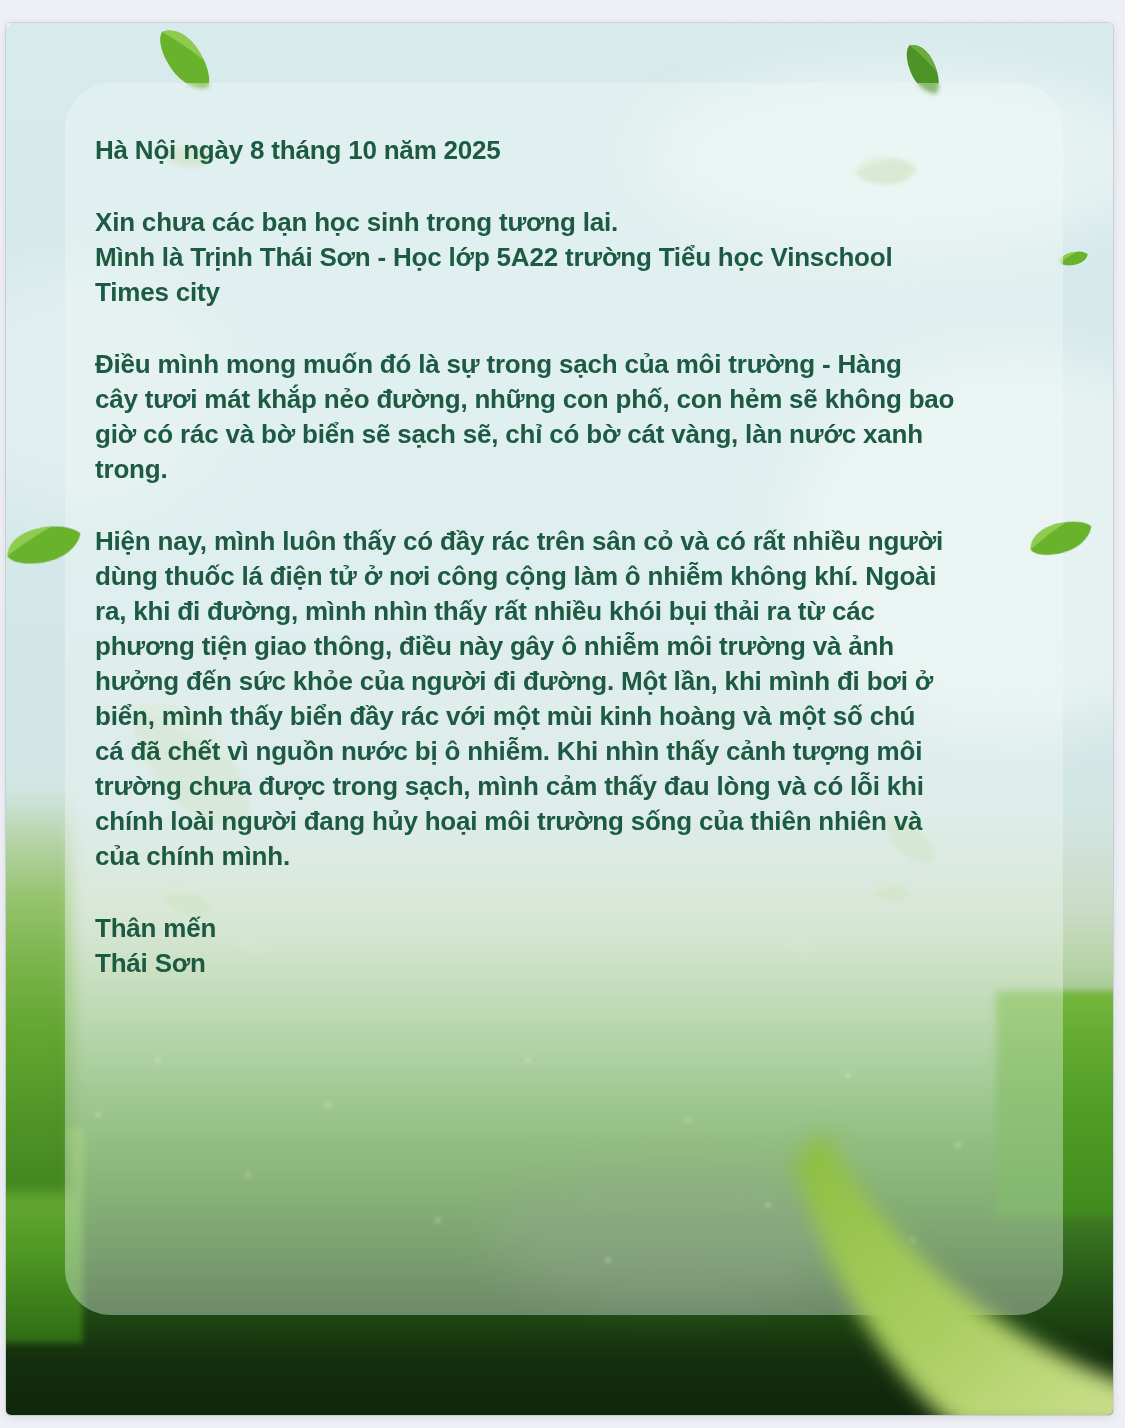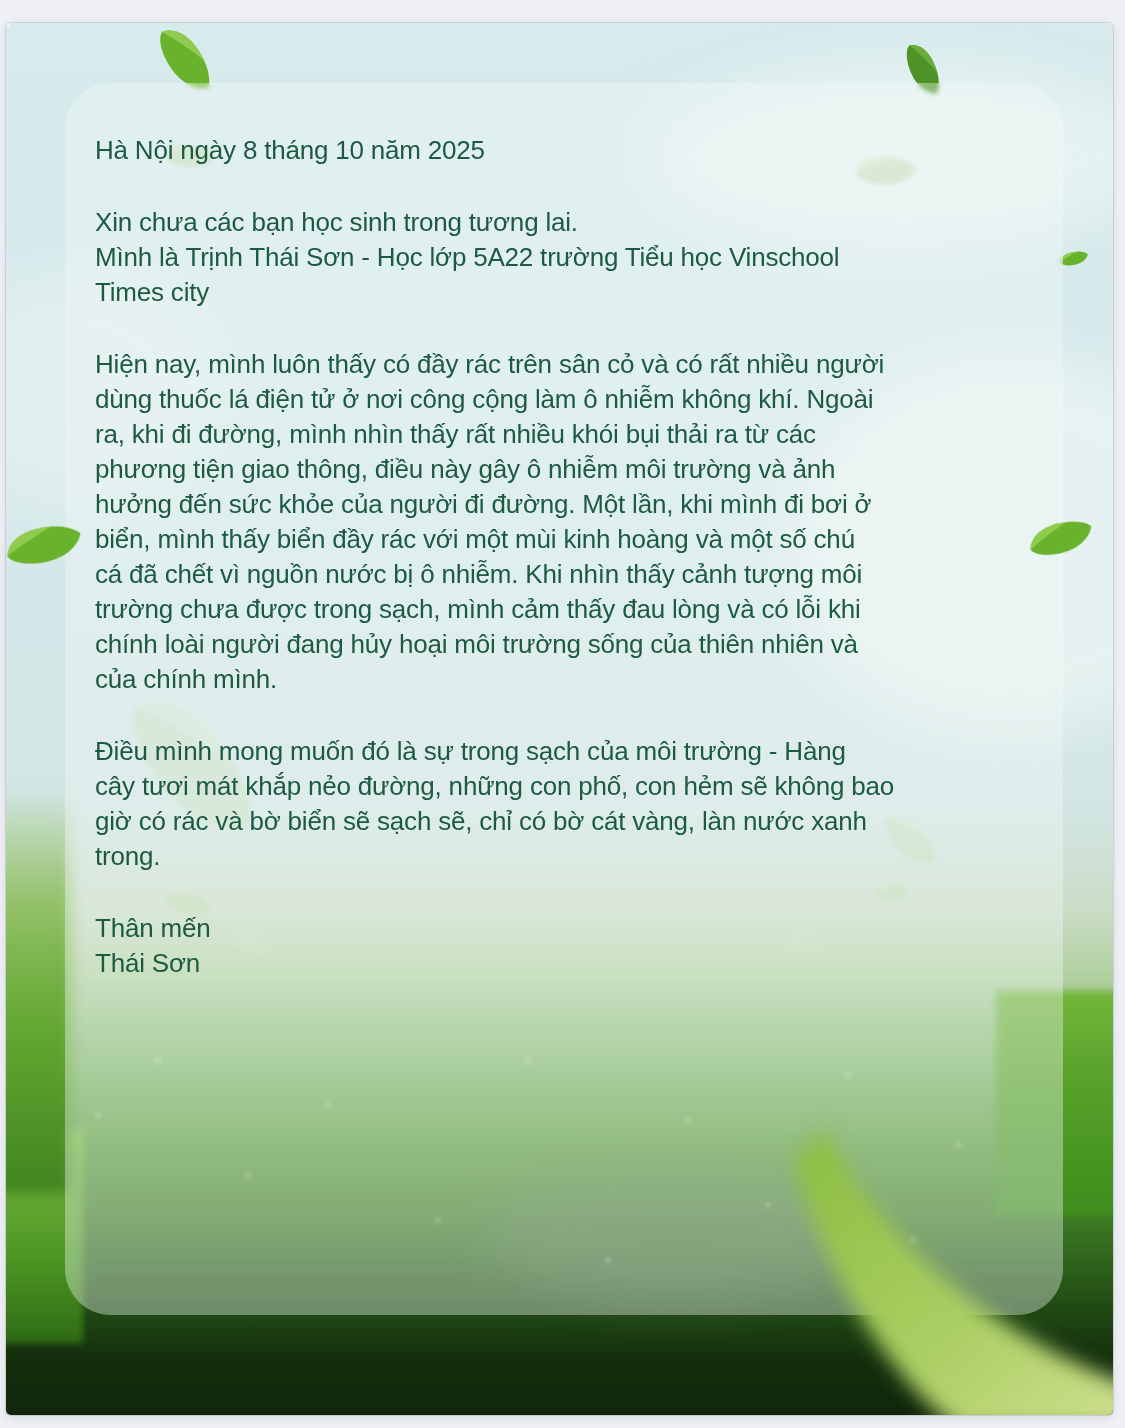--- a/index.html
+++ b/index.html
@@ -44,21 +44,21 @@
   .leaf.front{z-index:5;}
   .leaf-bright path.body{fill:#68b22c;} .leaf-bright path.hi{fill:#8fcb4e;}
   .leaf-dark  path.body{fill:#4d9326;} .leaf-dark  path.hi{fill:#6aad3c;}
   .leaf-pale  path.body{fill:#b9d49c;} .leaf-pale  path.hi{fill:#cfe2b4;}
   .leaf-faint path.body{fill:#c6dcae;} .leaf-faint path.hi{fill:#d8e8c4;}
   
   .card{left:59px;top:60px;width:998px;height:1232px;border-radius:46px;z-index:4;
     background:rgba(241,250,246,.38);backdrop-filter:blur(2px);
     box-sizing:border-box;padding:50px 30px 0 30px;}
   .card p{position:static;margin:0 0 37px 0;white-space:pre-line;
-    font-size:26px;line-height:35px;font-weight:normal;letter-spacing:-.2px;color:#1d5a42;}
+    font-size:26px;line-height:35px;font-weight:bold;letter-spacing:-.2px;color:#1d5a42;}
 </style>
 </head>
 <body>
 
 <div class="stage">
   <div class="photo">
     <div class="sky"></div>
     <div class="cloud c1"></div>
     <div class="cloud c2"></div>
     <div class="cloud c3"></div>
@@ -119,34 +119,34 @@
     <svg class="leaf leaf-faint" style="left:778px;top:914px;width:44px;height:21px;transform:rotate(8deg);opacity:.3;" viewBox="0 0 64 32">
         <path class="body" d="M2,22 C4,8 20,1 40,2 C52,2.6 60,7 62,10 C58,22 44,30 26,30 C14,30 5,27 2,22 Z"></path>
         <path class="hi" d="M2,22 C4,8 20,1 40,2 C30,6 14,14 2,22 Z"></path>
       </svg>
 
     <div class="card">
       <p>Hà Nội ngày 8 tháng 10 năm 2025</p>
       <p>Xin chưa các bạn học sinh trong tương lai.
 Mình là Trịnh Thái Sơn - Học lớp 5A22 trường Tiểu học Vinschool
 Times city</p>
+      <p>Điều mình mong muốn đó là sự trong sạch của môi trường - Hàng
+cây tươi mát khắp nẻo đường, những con phố, con hẻm sẽ không bao
+giờ có rác và bờ biển sẽ sạch sẽ, chỉ có bờ cát vàng, làn nước xanh
+trong.</p>
       <p>Hiện nay, mình luôn thấy có đầy rác trên sân cỏ và có rất nhiều người
 dùng thuốc lá điện tử ở nơi công cộng làm ô nhiễm không khí. Ngoài
 ra, khi đi đường, mình nhìn thấy rất nhiều khói bụi thải ra từ các
 phương tiện giao thông, điều này gây ô nhiễm môi trường và ảnh
 hưởng đến sức khỏe của người đi đường. Một lần, khi mình đi bơi ở
 biển, mình thấy biển đầy rác với một mùi kinh hoàng và một số chú
 cá đã chết vì nguồn nước bị ô nhiễm. Khi nhìn thấy cảnh tượng môi
 trường chưa được trong sạch, mình cảm thấy đau lòng và có lỗi khi
 chính loài người đang hủy hoại môi trường sống của thiên nhiên và
 của chính mình.</p>
-      <p>Điều mình mong muốn đó là sự trong sạch của môi trường - Hàng
-cây tươi mát khắp nẻo đường, những con phố, con hẻm sẽ không bao
-giờ có rác và bờ biển sẽ sạch sẽ, chỉ có bờ cát vàng, làn nước xanh
-trong.</p>
       <p>Thân mến
 Thái Sơn</p>
     </div>
 
     <svg class="fg-leaf" viewBox="0 0 300 300" preserveAspectRatio="none">
       <defs>
         <linearGradient id="fgleaf" x1="0" y1="0" x2="1" y2="1">
           <stop offset="0" stop-color="#8abd3f"></stop>
             <stop offset=".55" stop-color="#aace62"></stop>
             <stop offset="1" stop-color="#cfe08f"></stop>

